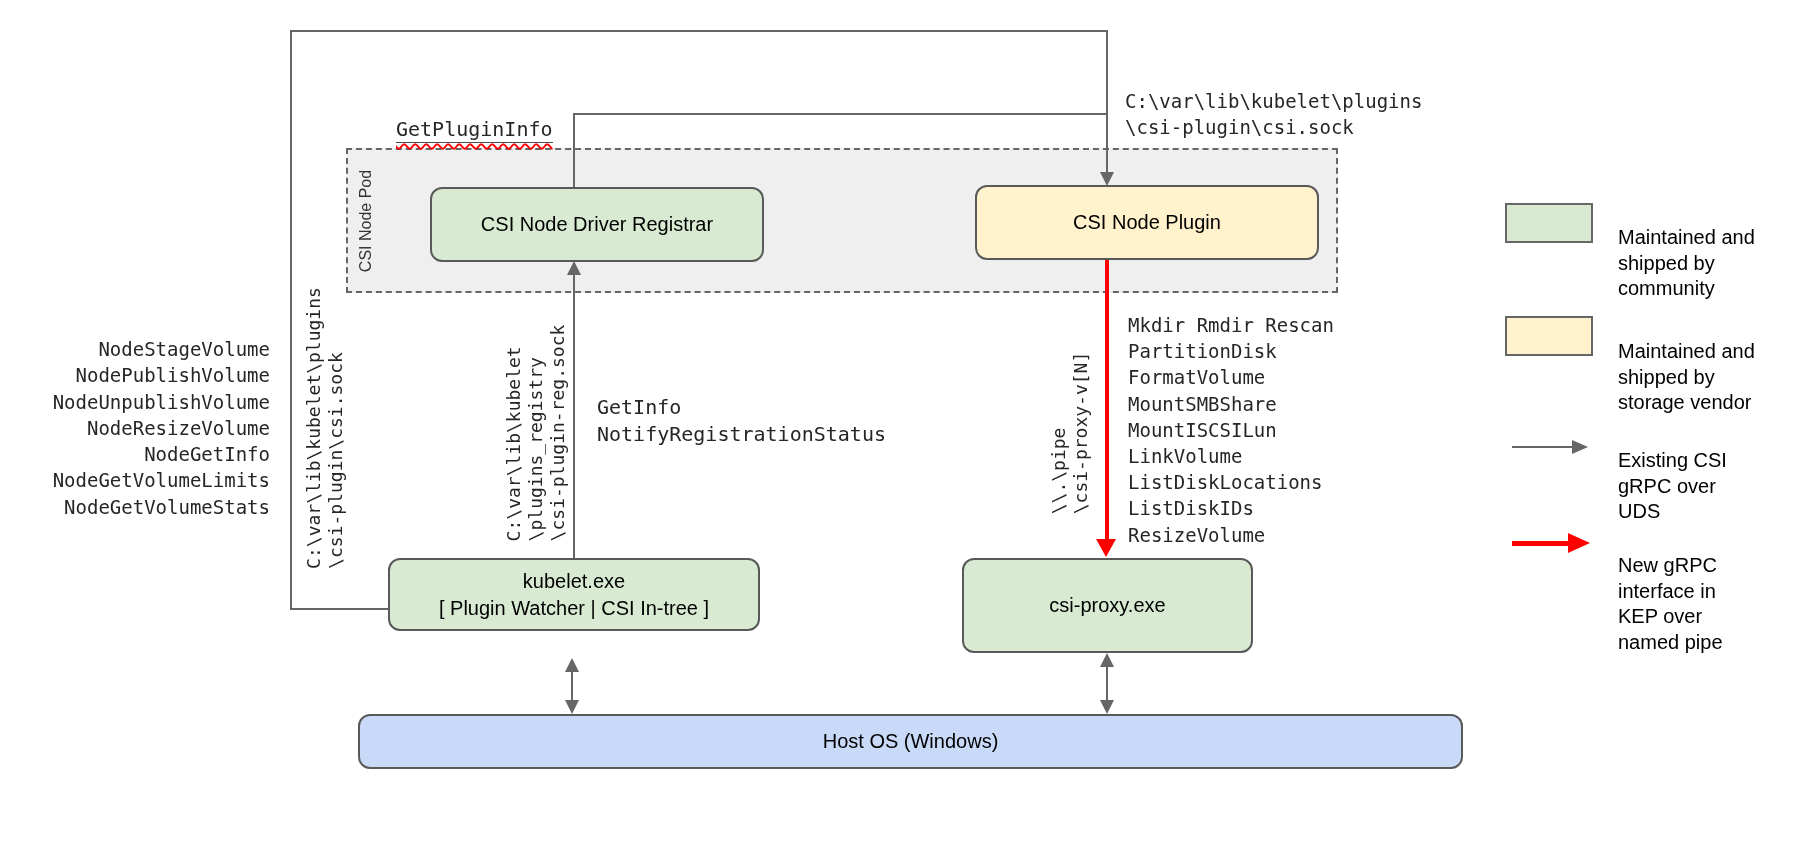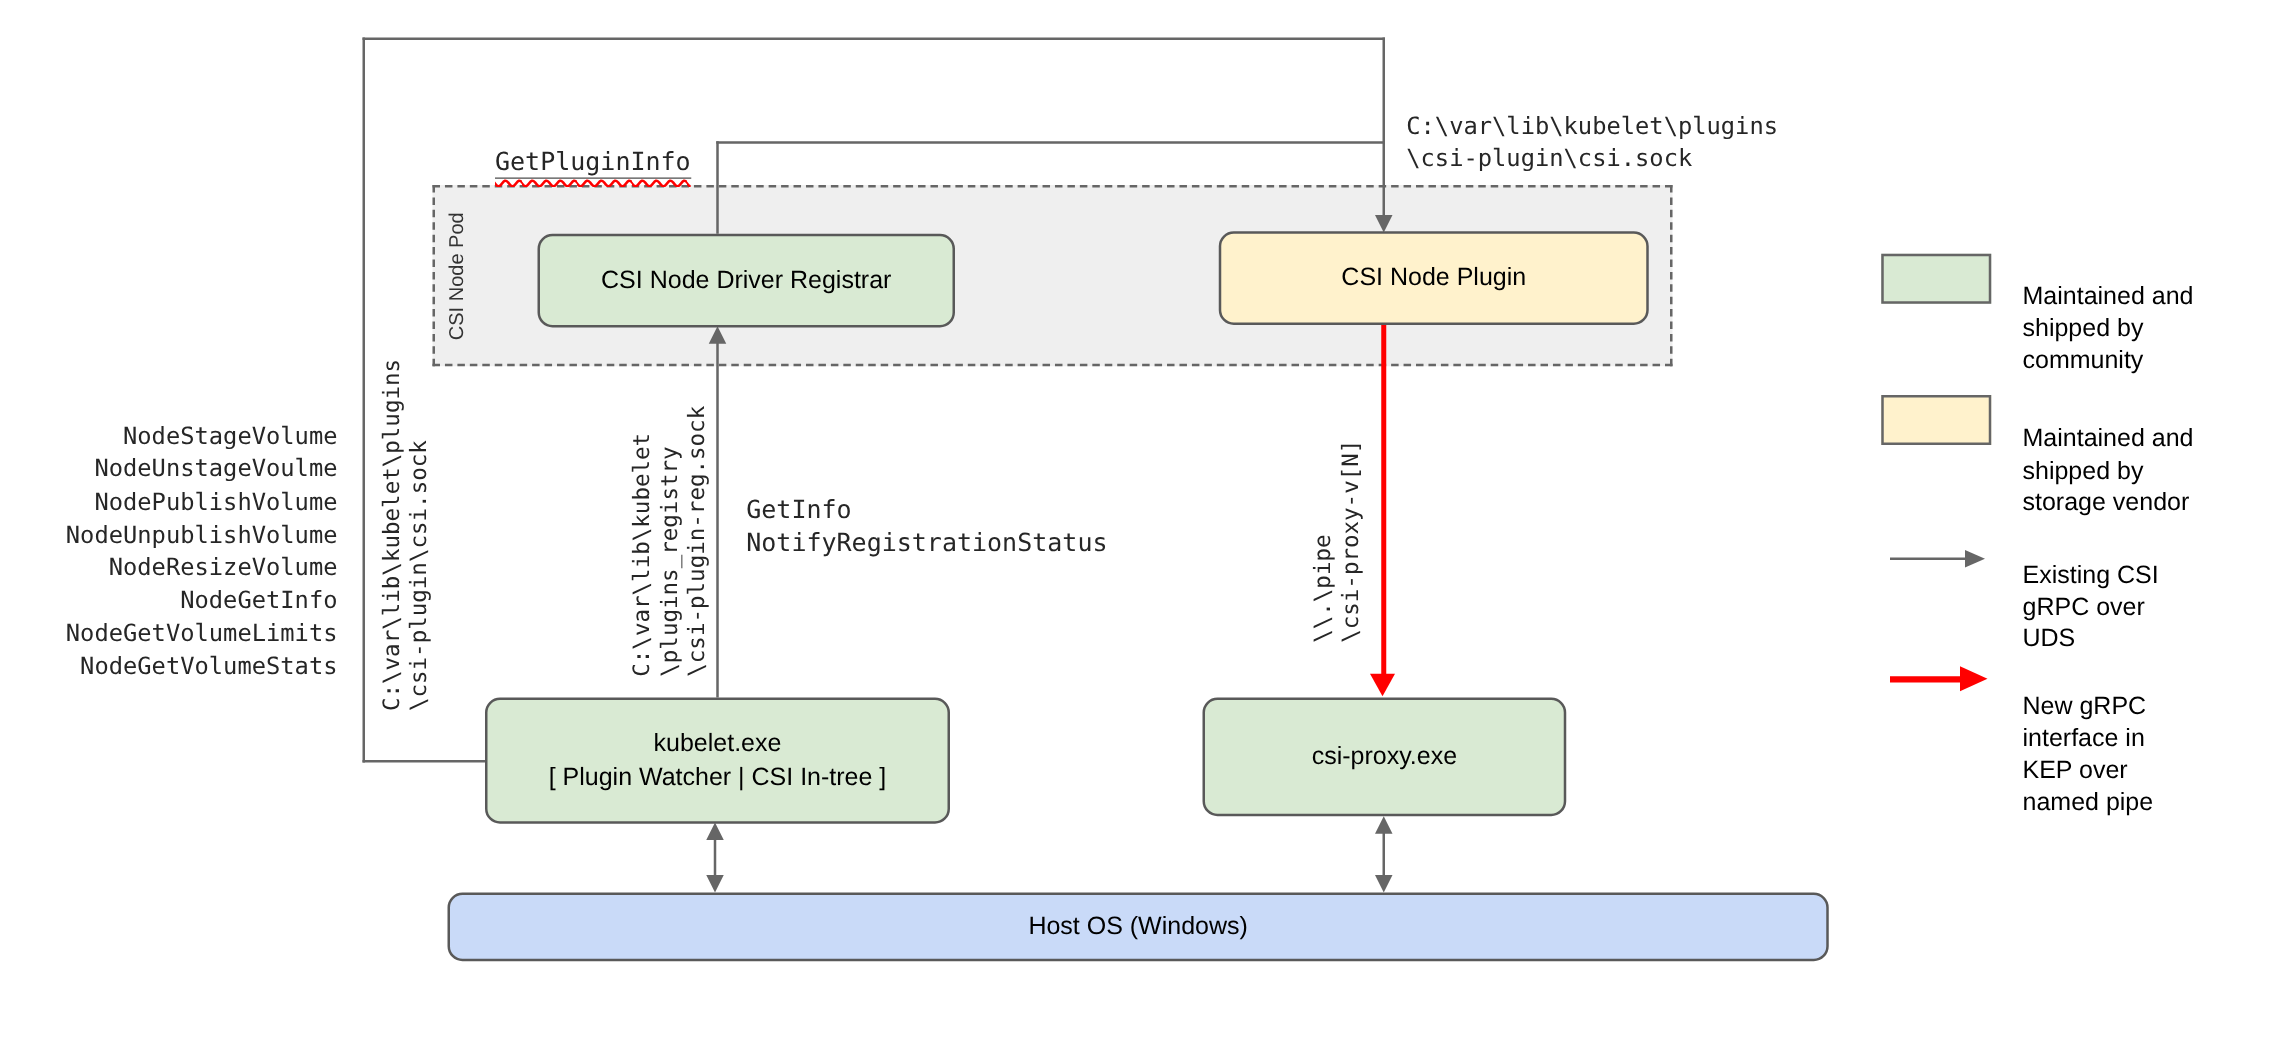--- a/index.html
+++ b/index.html
@@ -76,21 +76,21 @@
   <div class="arr arr-down" style="left:1100px;top:700px;"></div>
 
   <div class="box" style="left:407px;top:187px;width:334px;height:75px;background:var(--community-fill);margin-left:23px;">
     <span>CSI Node Driver Registrar</span>
   </div>
 
   <div class="box" style="left:935px;top:185px;width:344px;height:75px;background:var(--vendor-fill);margin-left:40px;">
     <span>CSI Node Plugin</span>
   </div>
 
-  <div class="box" style="left:388px;top:558px;width:372px;height:101px;background:var(--community-fill);flex-direction:column;">
+  <div class="box" style="left:388px;top:558px;width:372px;height:73px;background:var(--community-fill);flex-direction:column;">
     <span>kubelet.exe</span>
     <span>[ Plugin Watcher | CSI In-tree ]</span>
   </div>
 
   <div class="box" style="left:962px;top:558px;width:291px;height:95px;background:var(--community-fill);">
     <span>csi-proxy.exe</span>
   </div>
 
   <div class="box" style="left:358px;top:714px;width:1105px;height:55px;background:var(--os-fill);">
     <span>Host OS (Windows)</span>
@@ -115,22 +115,23 @@
   </div>
 
   <div class="mono" style="left:597px;top:394px;font-size:20px;line-height:27px;">GetInfo
 NotifyRegistrationStatus</div>
 
   <div class="vwrap" style="left:1038px;top:320px;width:64px;height:226px;">
     <span class="vtext">\\.\pipe
 \csi-proxy-v[N]</span>
   </div>
 
-  <div class="mono calls" style="left:0px;top:336px;width:270px;text-align:right;"><div>NodeStageVolume</div><div>NodeUnstageVoulme</div><div>NodePublishVolume</div><div>NodeUnpublishVolume</div><div>NodeResizeVolume</div><div>NodeGetInfo</div><div>NodeGetVolumeLimits</div><div>NodeGetVolumeStats</div></div>
+  <div class="mono calls" style="left:0px;top:336px;width:270px;text-align:right;"><div>NodeStageVolume</div><div>NodePublishVolume</div><div>NodeUnpublishVolume</div><div>NodeResizeVolume</div><div>NodeGetInfo</div><div>NodeGetVolumeLimits</div><div>NodeGetVolumeStats</div></div>
 
+  <div class="mono calls" style="left:1128px;top:312px;line-height:26.2px;"><div>Mkdir Rmdir Rescan</div><div>PartitionDisk</div><div>FormatVolume</div><div>MountSMBShare</div><div>MountISCSILun</div><div>LinkVolume</div><div>ListDiskLocations</div><div>ListDiskIDs</div><div>ResizeVolume</div></div>
 
   <div>
     <div class="sw" style="top:203px;background:var(--community-fill);"></div>
     <div class="legend-text" style="top:196px;">Maintained and
 shipped by
 community</div>
 
     <div class="sw" style="top:316px;background:var(--vendor-fill);"></div>
     <div class="legend-text" style="top:310px;">Maintained and
 shipped by

